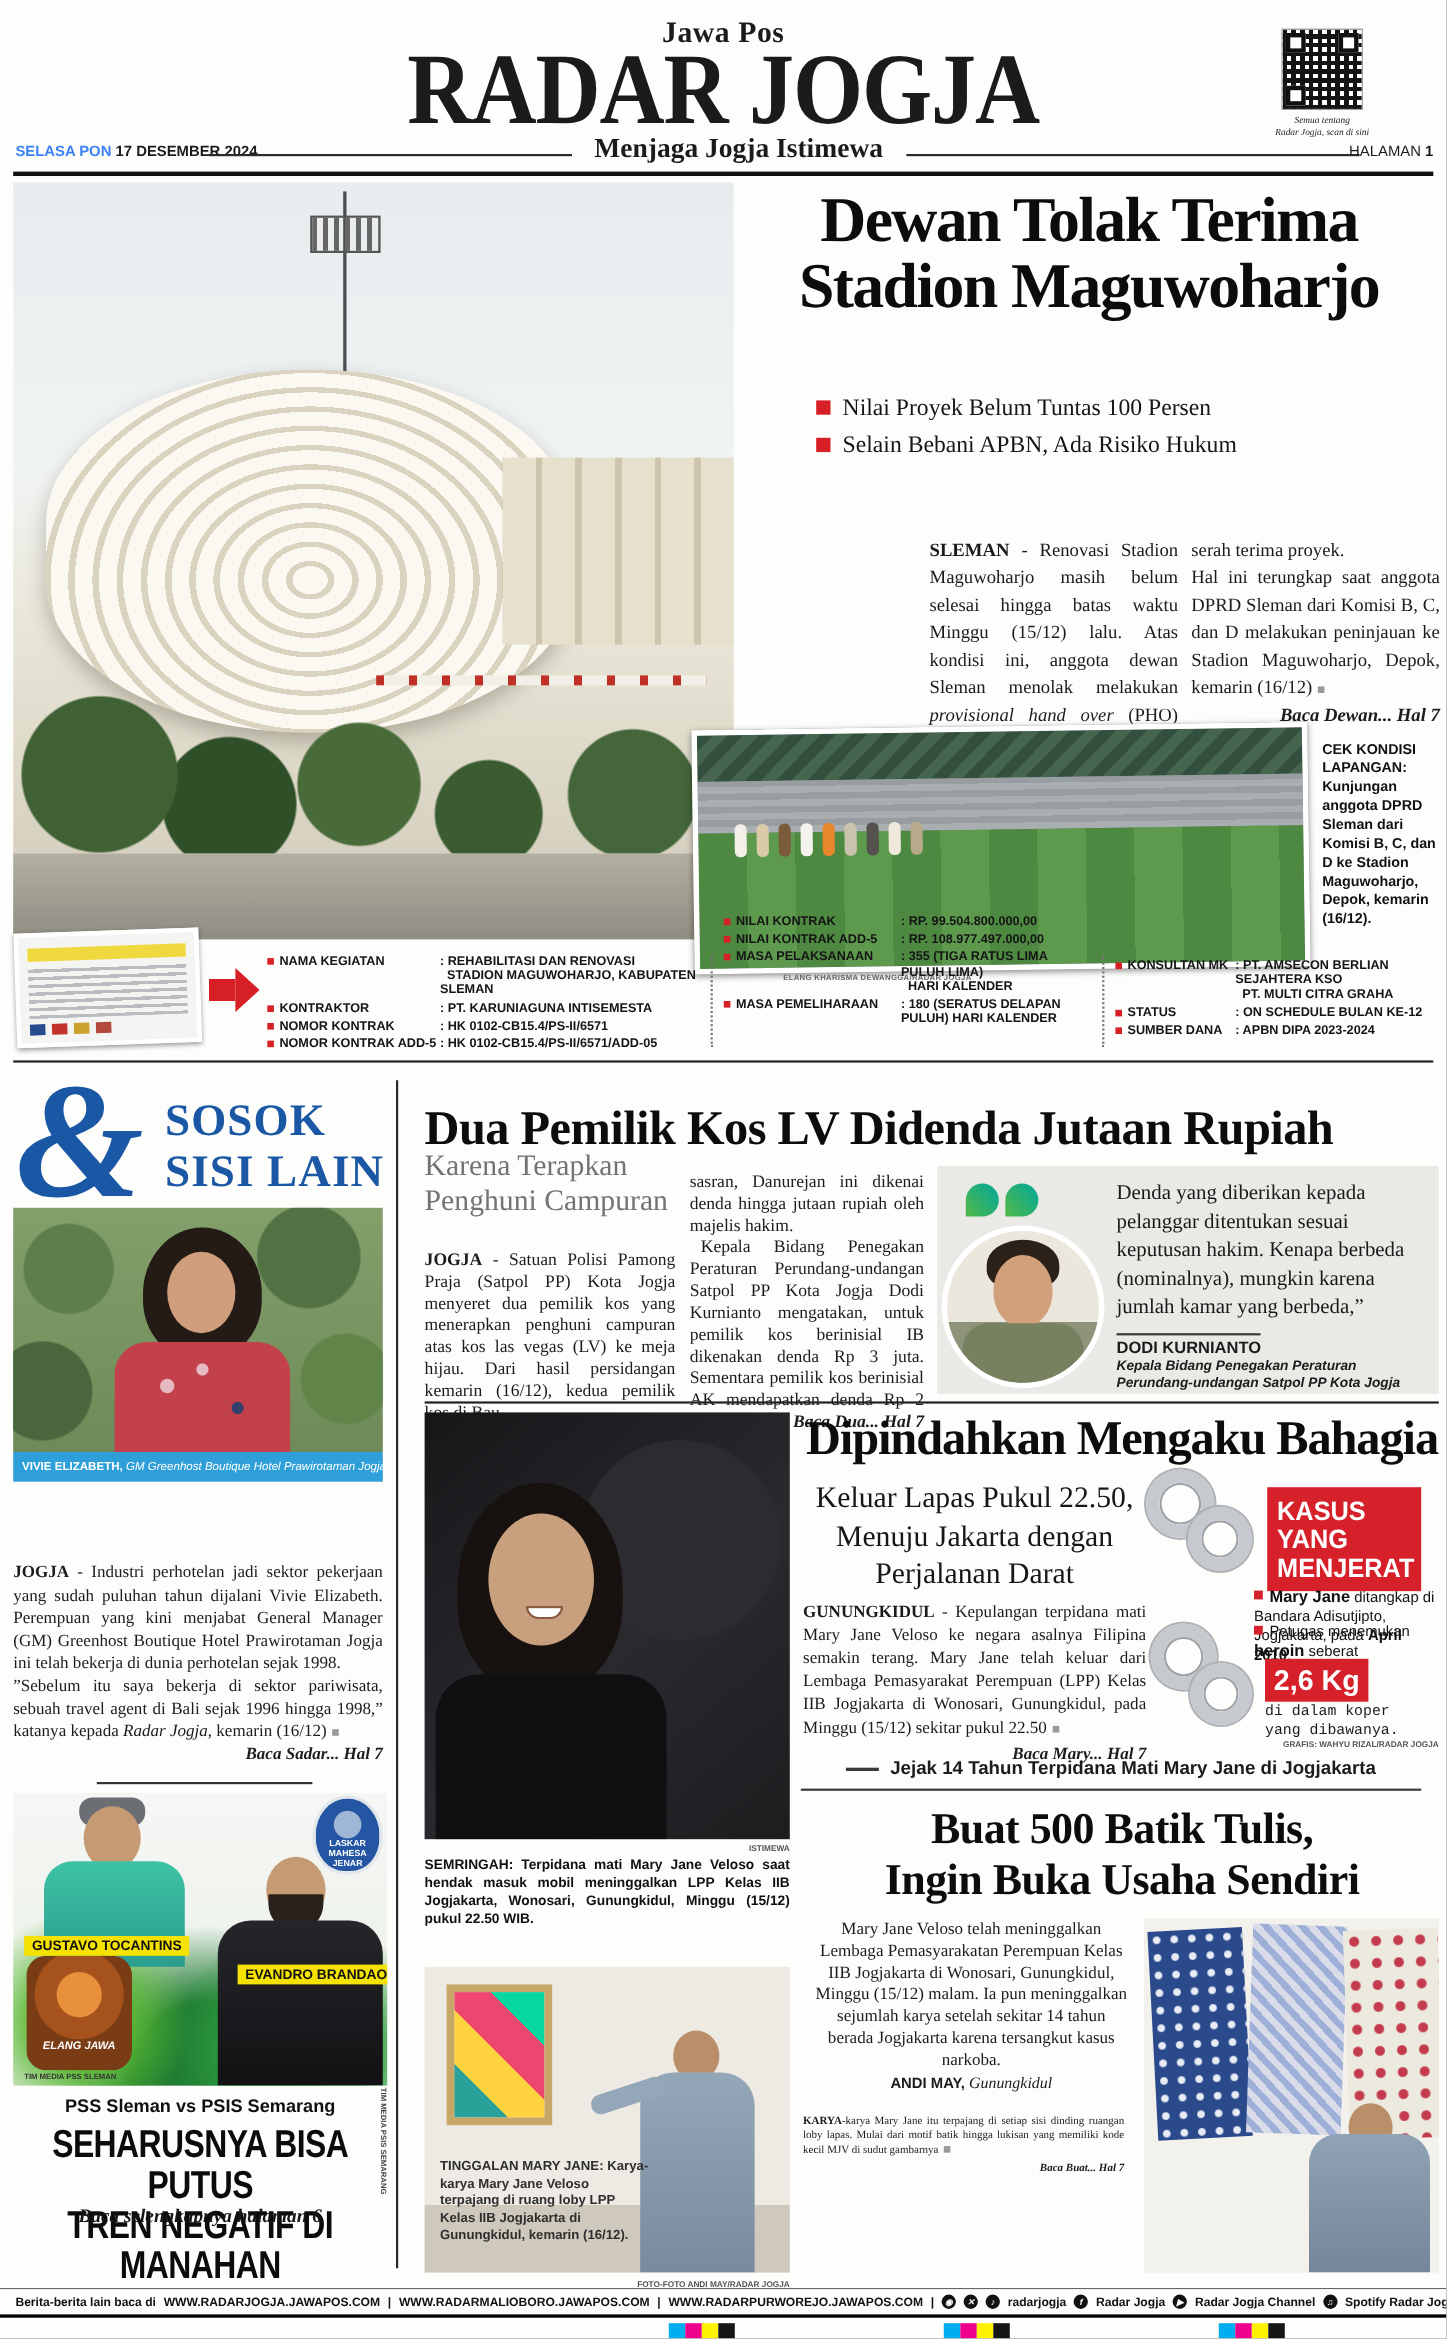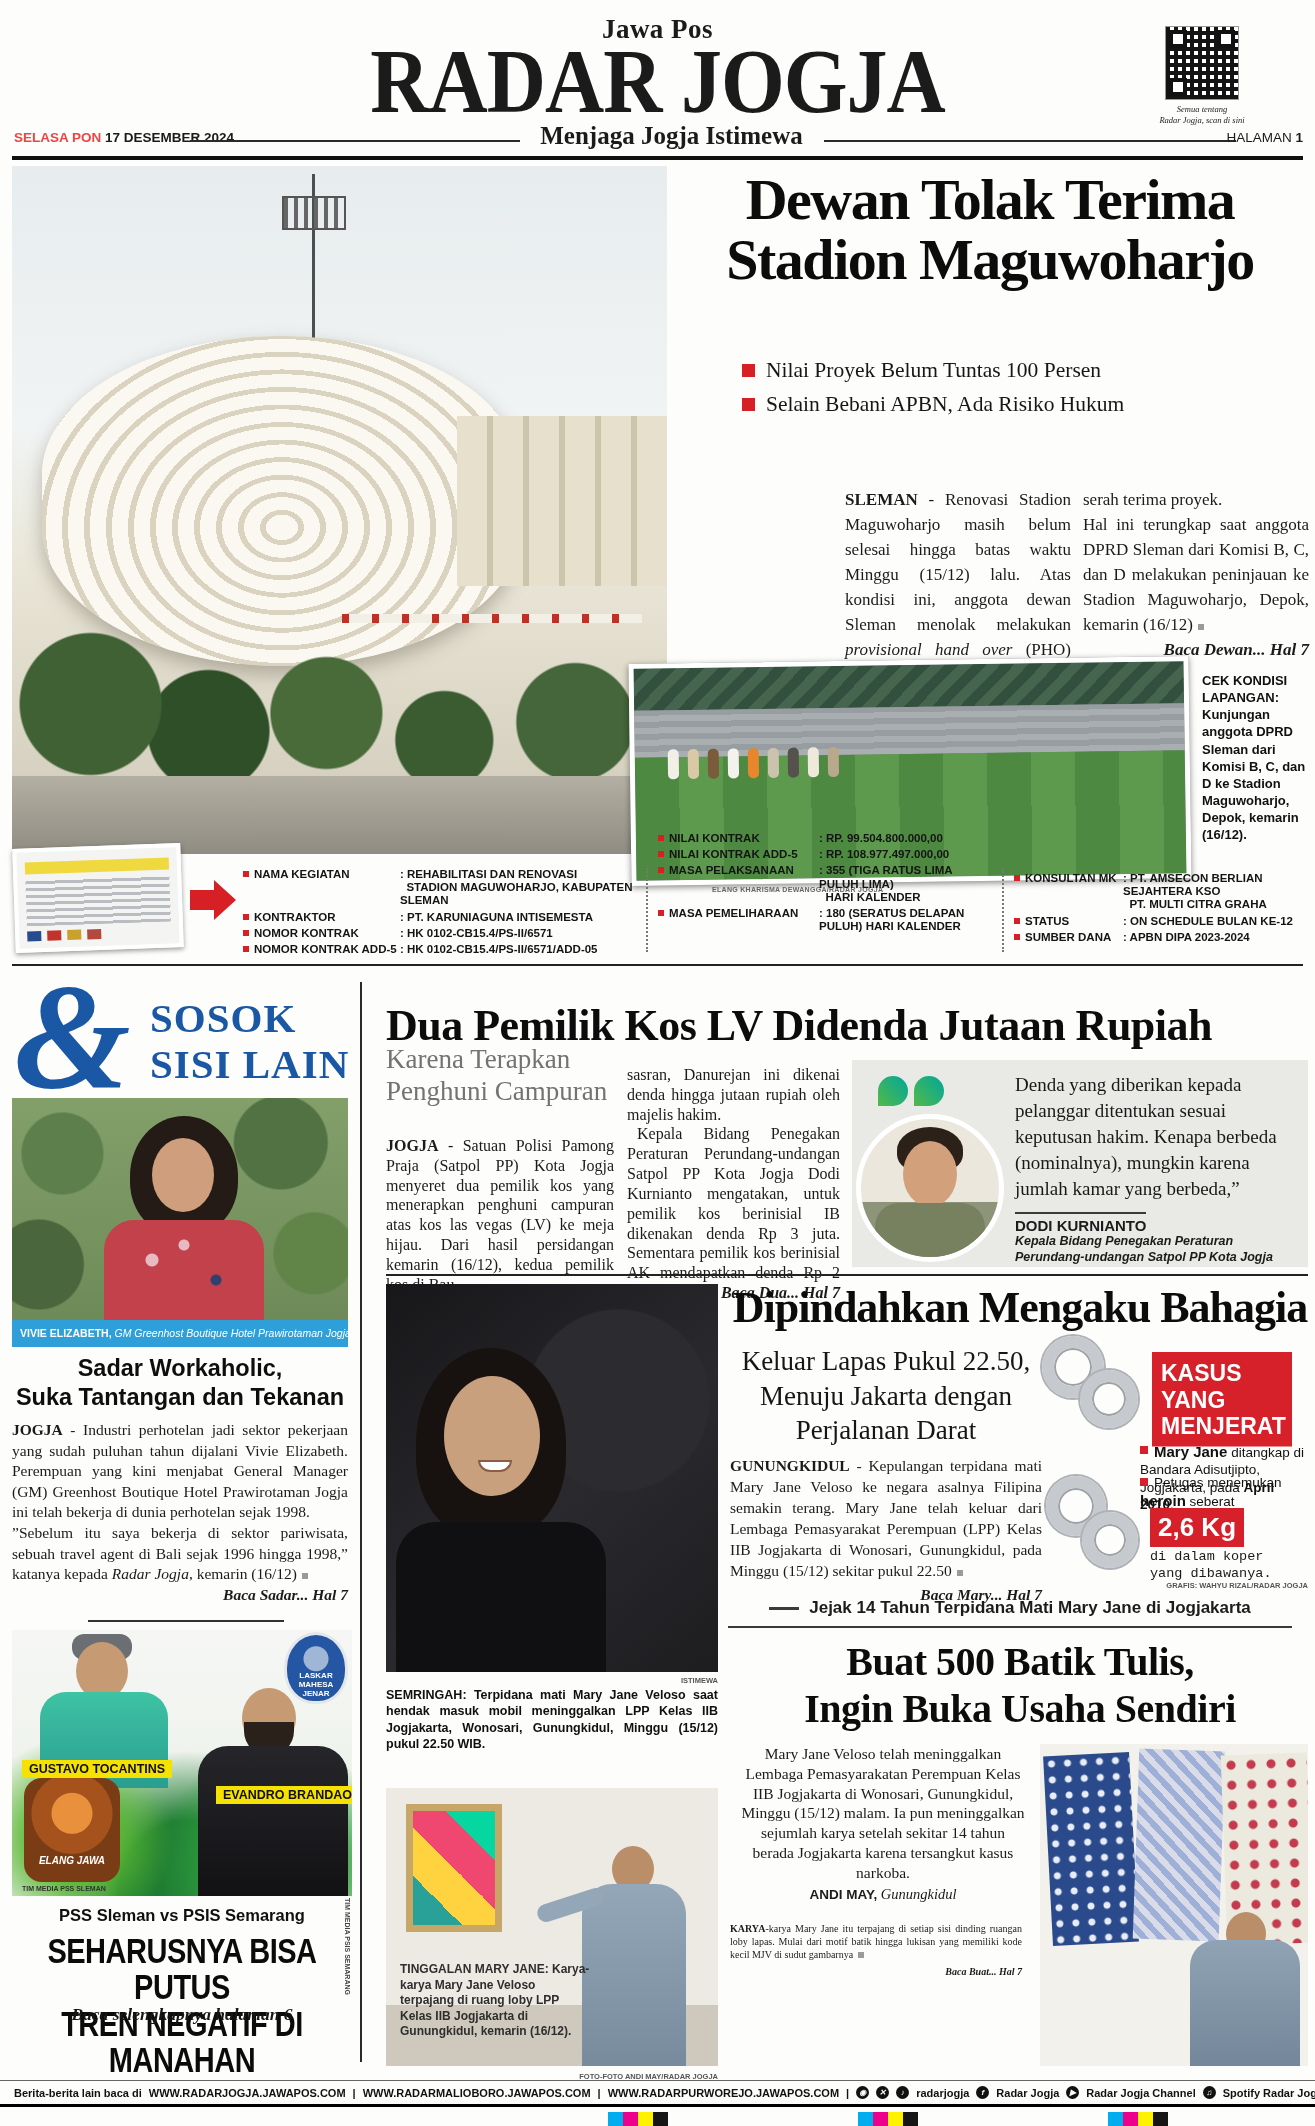--- a/index.html
+++ b/index.html
@@ -226,21 +226,21 @@
     <div class="qr">
       <i class="f" style="left:3px;top:3px"></i>
       <i class="f" style="right:3px;top:3px"></i>
       <i class="f" style="left:3px;bottom:3px"></i>
     </div>
     <div class="qr-cap prewrap">Semua tentang
 Radar Jogja, scan di sini</div>
   </div>
   <div class="abs edition-row sans">
     <div class="ed-left">
-      <span style="color:#ef4444">SELASA PON</span>
+      <span style="color:#3b82f6">SELASA PON</span>
       <span>17 DESEMBER 2024</span>
     </div>
     <div class="ed-line" style="left:176px;width:330px"></div>
     <div class="tagline serif">Menjaga Jogja Istimewa</div>
     <div class="ed-line" style="left:810px;width:412px"></div>
     <div class="ed-right">
       <span>HALAMAN</span>
       <span class="b">1</span>
     </div>
   </div>
@@ -384,24 +384,20 @@
   <div class="abs amp">&amp;</div>
   <div class="abs sosok-word" style="top:994px">SOSOK</div>
   <div class="abs sosok-word" style="top:1040px">SISI LAIN</div>
   <div class="abs vivie">
     <div class="abs vv-hair"></div>
     <div class="abs vv-face"></div>
     <div class="abs vv-blouse"></div>
   </div>
   <div class="abs vivie-bar">
     <span class="b">VIVIE ELIZABETH,</span><span class="i"> GM Greenhost Boutique Hotel Prawirotaman Jogja</span>
-  </div>
-  <div class="abs sosok-hl">
-    <div>Sadar Workaholic,</div>
-    <div>Suka Tantangan dan Tekanan</div>
   </div>
   <div class="abs sosok-body">
     <div><span class="dl">JOGJA</span><span> - Industri perhotelan jadi sektor pekerjaan yang sudah puluhan tahun dijalani Vivie Elizabeth. Perempuan yang kini menjabat General Manager (GM) Greenhost Boutique Hotel Prawirotaman Jogja ini telah bekerja di dunia perhotelan sejak 1998.</span></div>
     <div><span>”Sebelum itu saya bekerja di sektor pariwisata, sebuah travel agent di Bali sejak 1996 hingga 1998,” katanya kepada </span><span class="i">Radar Jogja</span><span>, kemarin (16/12)</span><span class="endsq"></span><span class="jump">Baca Sadar... Hal 7</span></div>
   </div>
   <div class="abs vdiv"></div>
 
   <div class="abs kos-hl">Dua Pemilik Kos LV Didenda Jutaan Rupiah</div>
   <div class="abs kos-sub prewrap">Karena Terapkan
 Penghuni Campuran</div>

